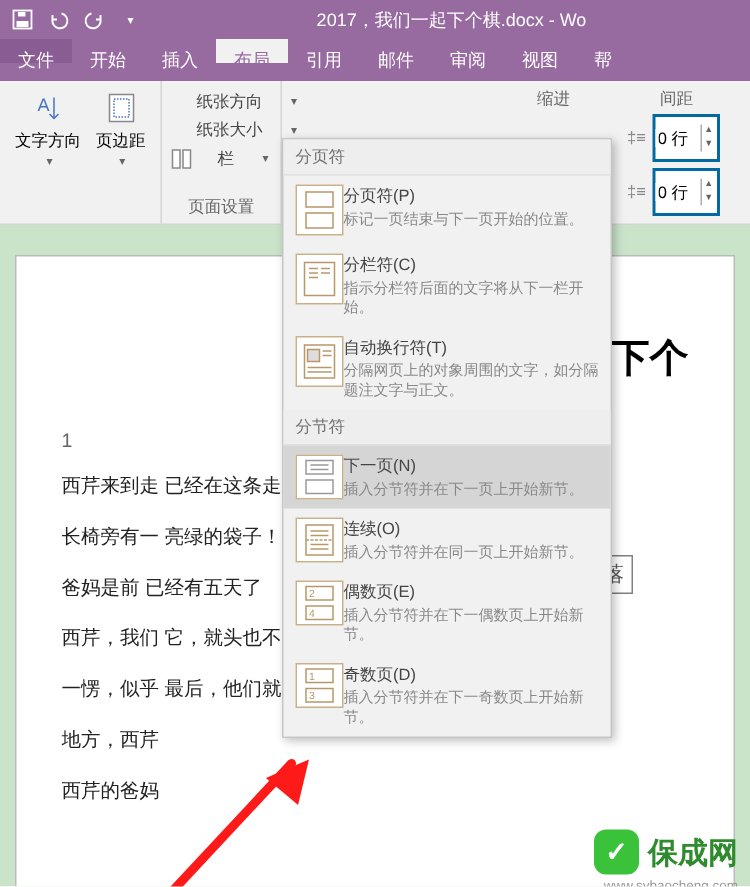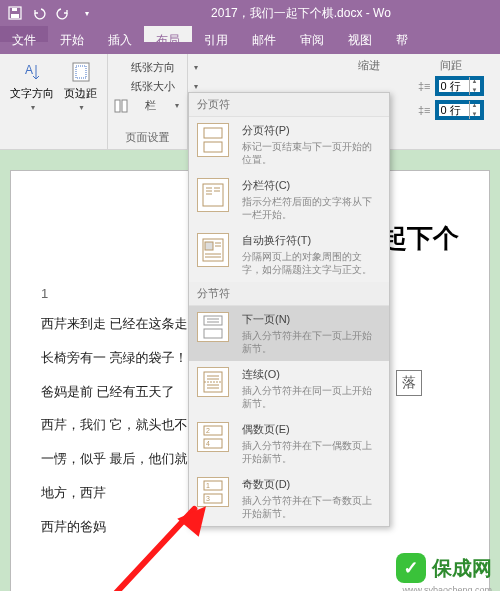--- a/index.html
+++ b/index.html
@@ -12,32 +12,32 @@
 .tab { padding:0 12px; height:16px; line-height:28px; color:#fff; cursor:pointer; }
 .tab.file { background:#8a5c94; }
 .tab.active { background:#f1f1f1; color:#976ba0; }
 .ribbon { background:#f1f1f1; border-bottom:1px solid #d4d4d4; height:96px; display:flex; font-size:11px; position:relative; }
 .group { border-right:1px solid #d4d4d4; padding:4px 6px; display:flex; flex-direction:column; justify-content:space-between; }
 .group-label { text-align:center; color:#666; font-size:11px; padding-top:2px; }
 .vert-btn { display:flex; flex-direction:column; align-items:center; gap:2px; padding:2px 4px; cursor:pointer; }
 .vert-btn .icn { width:28px; height:24px; display:flex; align-items:center; justify-content:center; }
 .small-row { display:flex; align-items:center; gap:17px; padding:2px 0; font-size:11px; color:#444; cursor:pointer; white-space:nowrap; }
 .chev { font-size:8px; color:#666; margin-left:2px; }
-.spin { display:flex; align-items:center; border:4px solid #0369a1; background:#fff; height:20px; font-size:11px; }
+.spin { display:flex; align-items:center; border:2px solid #0369a1; background:#fff; height:32px; font-size:11px; }
 .spin input { border:none; width:30px; padding:0 2px; font-size:11px; outline:none; }
 .spin .btns { display:flex; flex-direction:column; border-left:1px solid #adadad; }
 .spin .btns span { font-size:6px; line-height:9px; padding:0 2px; cursor:pointer; color:#666; }
 .doc-area { position:absolute; top:150px; left:0; right:0; bottom:0; background:#c9e4c9; padding:20px 10px 0 10px; overflow:hidden; }
 .page { background:#fff; border:1px solid #bbb; padding:50px 30px 20px 30px; min-height:500px; position:relative; }
 .page h1 { font-size:26px; font-weight:bold; text-align:right; margin-bottom:30px; white-space:nowrap; overflow:hidden; }
 .page p { font-size:13px; line-height:2.6; color:#222; white-space:nowrap; overflow:hidden; }
 .page .anchor { font-size:13px; color:#666; margin-bottom:6px; }
-.dropdown { position:absolute; top:92px; left:188px; width:202px; background:#f1f1f1; border:1px solid #c6c6c6; box-shadow:2px 2px 6px rgba(0,0,0,.25); z-index:50; font-size:11px; }
+.dropdown { position:absolute; top:92px; left:188px; width:220px; background:#f1f1f1; border:1px solid #c6c6c6; box-shadow:2px 2px 6px rgba(0,0,0,.25); z-index:50; font-size:11px; }
 .dd-head { background:#eee; color:#707070; padding:4px 8px; font-size:11px; border-bottom:1px solid #e0e0e0; }
-.dd-item { display:flex; padding:6px 8px; gap:13px; cursor:pointer; align-items:flex-start; }
+.dd-item { display:flex; padding:6px 8px; gap:0; cursor:pointer; align-items:flex-start; }
 .dd-item.hover { background:#d5d5d5; }
 .dd-item .ic { width:32px; height:34px; flex-shrink:0; border:1px solid #c8b08a; background:#fff; display:flex; align-items:center; justify-content:center; }
 .dd-item .ic.small { height:30px; }
 .dd-txt .t { color:#444; font-size:11px; margin-bottom:2px; }
 .dd-txt .d { color:#888; font-size:10px; line-height:1.3; }
 .highlight-btn { position:absolute; top:70px; left:190px; background:#c2d6eb; border:1px solid #8fb0d4; padding:1px 6px; font-size:11px; display:flex; align-items:center; gap:4px; }
 .arrow { position:absolute; z-index:100; pointer-events:none; }
 .arrow-line { position:absolute; width:200px; height:6px; background:#ff1a1a; transform-origin:left center; transform:rotate(-47deg); left:60px; top:500px; border-radius:3px; }
 .arrow-head { position:absolute; left:183px; top:353px; width:0; height:0; border-left:14px solid transparent; border-right:14px solid transparent; border-bottom:28px solid #ff1a1a; transform:rotate(40deg); }
 .watermark { position:absolute; right:8px; bottom:8px; display:flex; align-items:center; gap:6px; z-index:200; }

